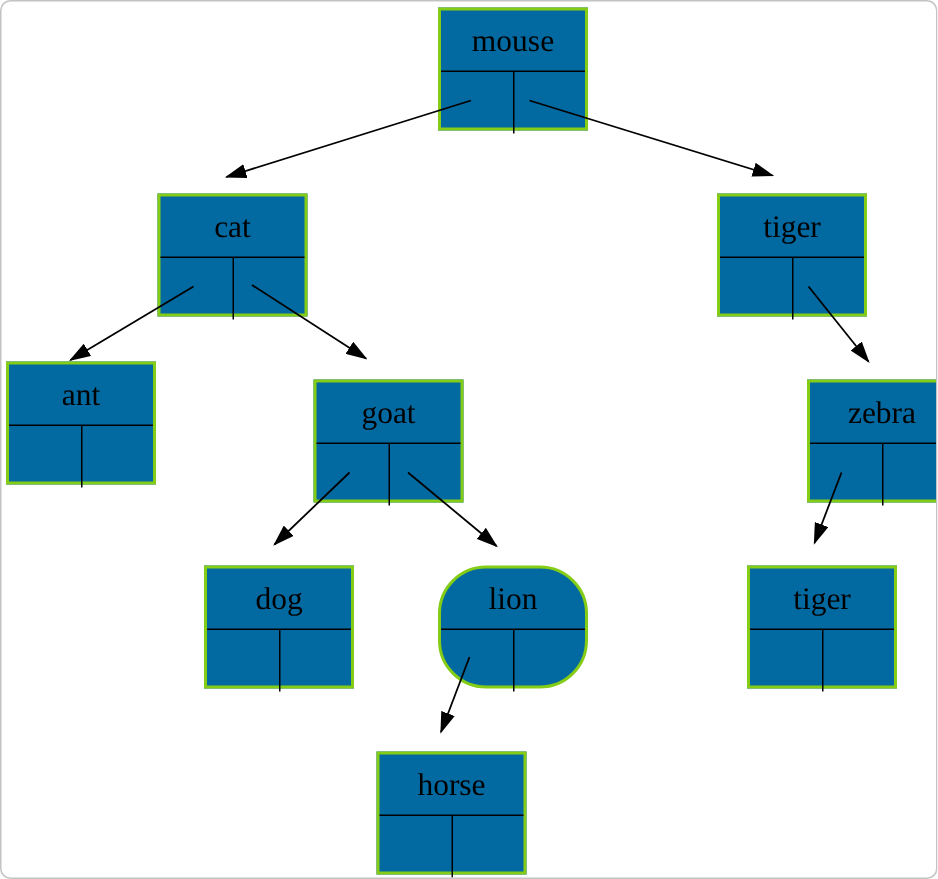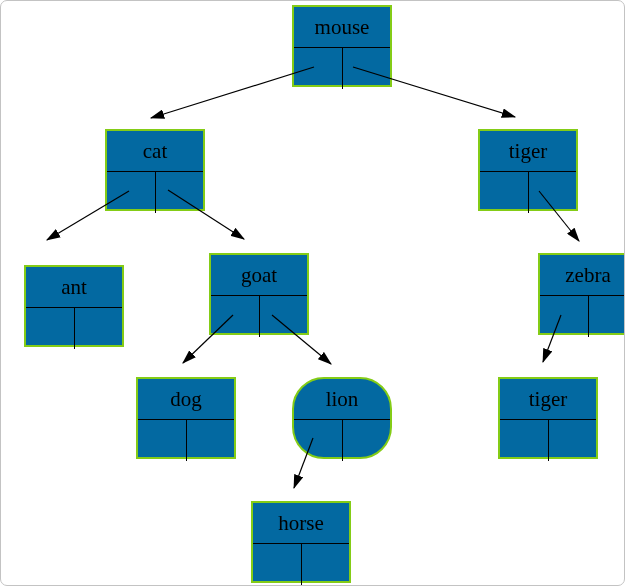--- a/index.html
+++ b/index.html
@@ -76,21 +76,21 @@
   </div>
 
   <div class="node" style="left:477px; top:128px;">
     <div class="label">tiger</div>
     <div class="cells">
       <div class="cell left"></div>
       <div class="cell right"></div>
     </div>
   </div>
 
-  <div class="node" style="left:3px; top:264px;margin-left:20px;">
+  <div class="node" style="left:3px; top:240px;">
     <div class="label">ant</div>
     <div class="cells">
       <div class="cell left"></div>
       <div class="cell right"></div>
     </div>
   </div>
 
   <div class="node" style="left:537px; top:252px;">
     <div class="label">zebra</div>
     <div class="cells">

